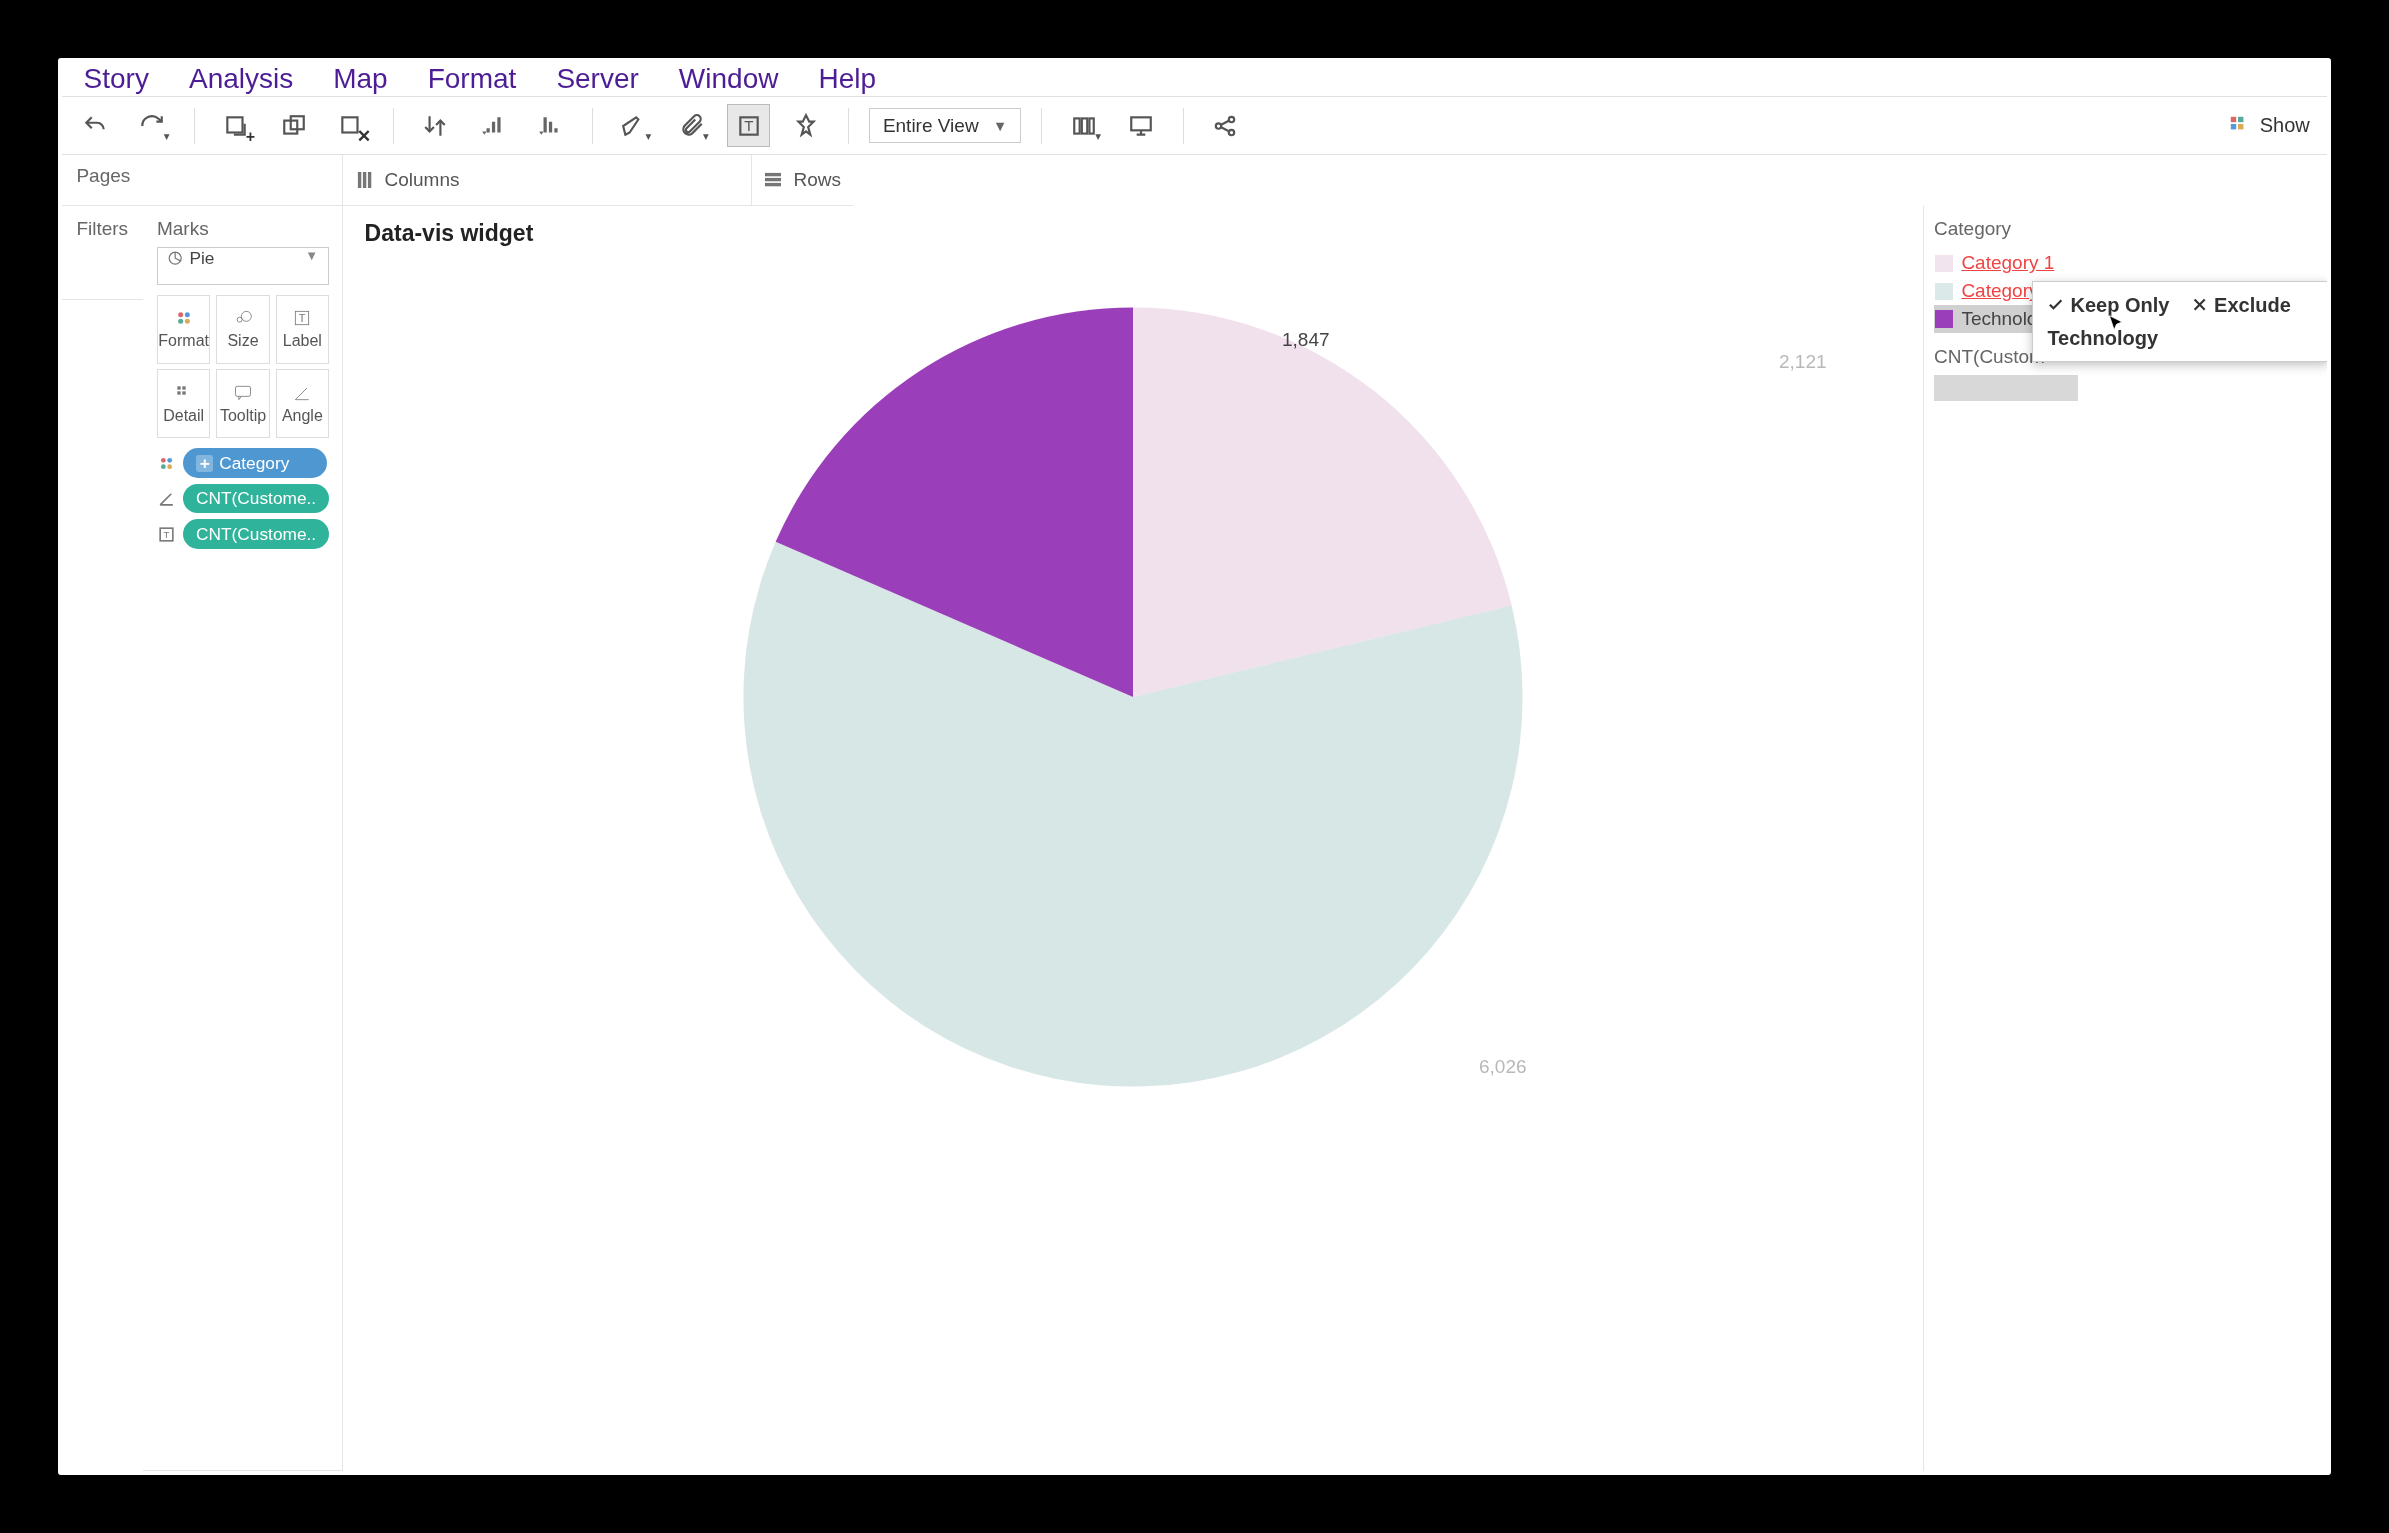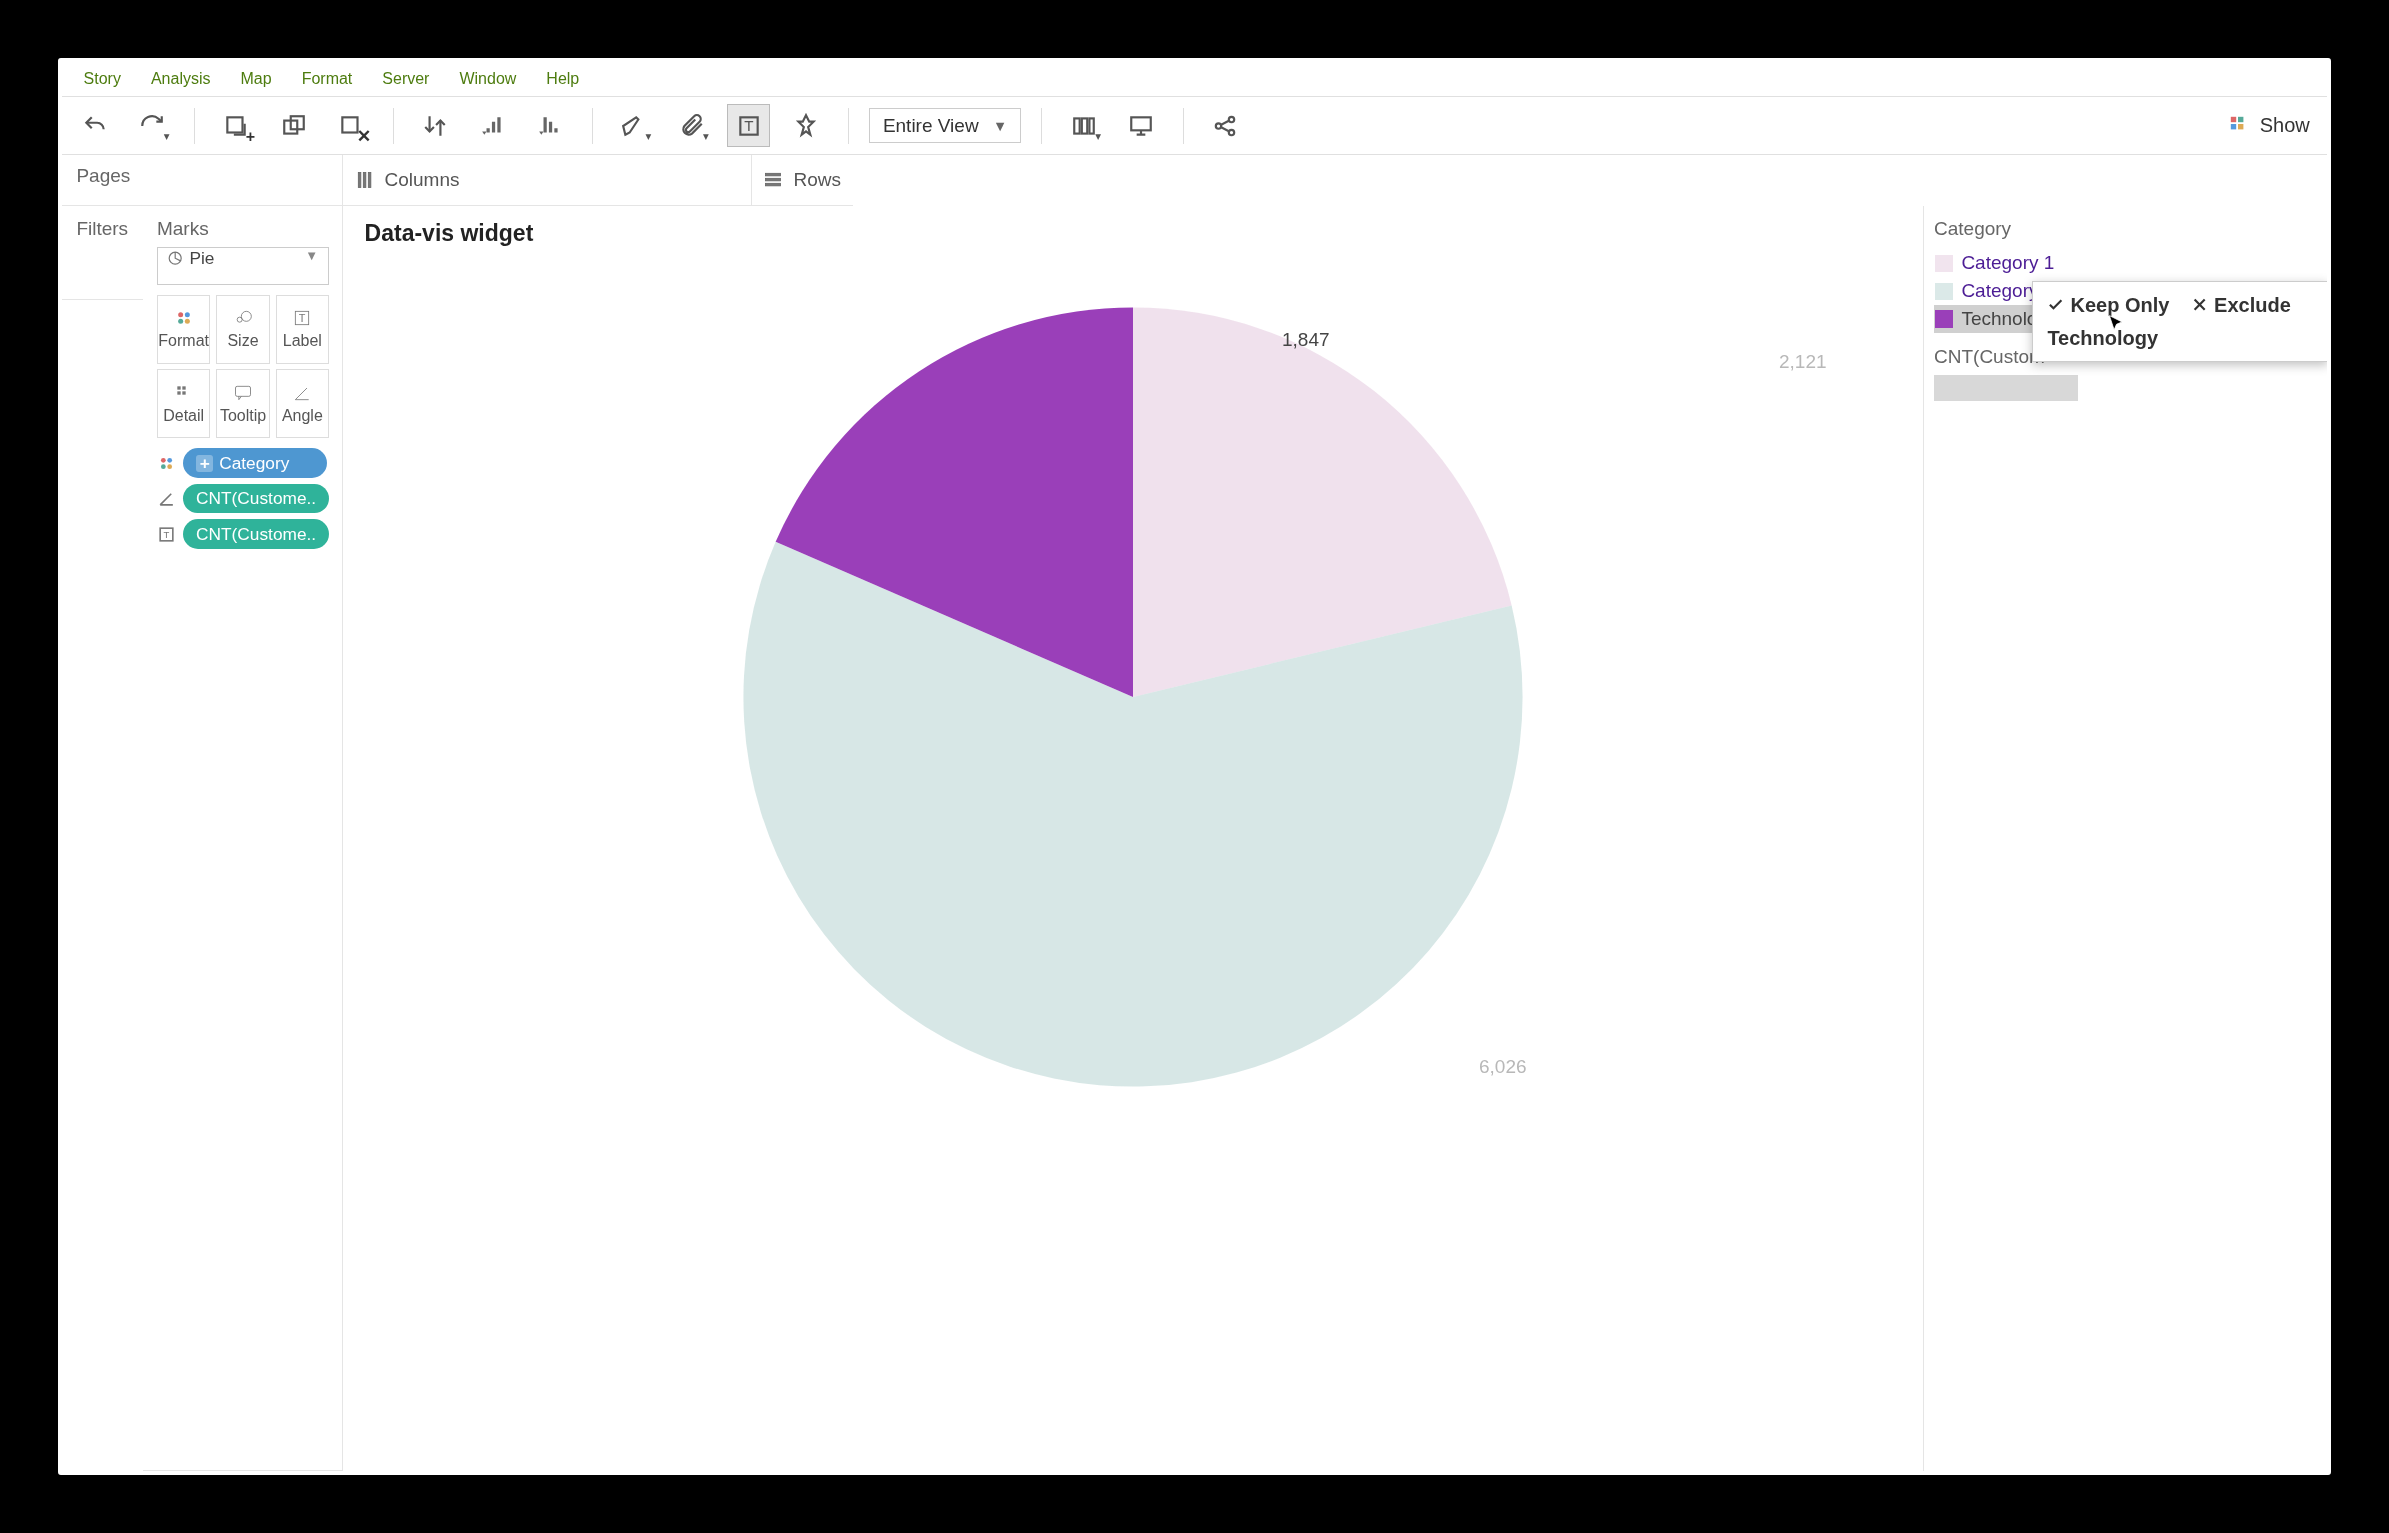--- a/index.html
+++ b/index.html
@@ -2,21 +2,21 @@
 <html style="font-size:11.5px"><head>
 <meta charset="utf-8">
 <style>
   * { box-sizing: border-box; margin: 0; padding: 0; font-family: "Segoe UI", Arial, sans-serif; }
   body { background: #000; width: 2389px; height: 1533px; position: relative; }
   .outer-frame { position: absolute; top: 29px; left: 29px; right: 29px; bottom: 29px; background:#000; border-radius:14.4px; overflow:hidden; }
   .white-frame { position:absolute; top:29px; left:29px; right:29px; bottom:29px; background:#fff; border:4.3px solid #fff; border-radius:2.9px; overflow:hidden; }
   .app { position:absolute; top:0; left:0; right:0; bottom:0; background:#fff; display:flex; flex-direction:column; }
 
   
-  .menubar { height:35px; display:flex; align-items:center; padding:0 21.6px; gap:30px; font-size:16px; color:#4d7c0f; border-bottom:0.7px solid #e0e0e0; }
+  .menubar { height:35px; display:flex; align-items:center; padding:0 21.6px; gap:40px; font-size:28px; color:#4c1d95; border-bottom:0.7px solid #e0e0e0; }
   .menubar span { cursor:pointer; }
 
   
   .toolbar { height:58px; display:flex; align-items:center; padding:0 11.5px; gap:14.4px; border-bottom:0.7px solid #e0e0e0; }
   .tbtn { width:43px; height:43px; display:flex; align-items:center; justify-content:center; color:#555; position:relative; }
   .tbtn svg { width:26px; height:26px; stroke:#555; fill:none; stroke-width:2; }
   .tbtn.active { background:#e8e8e8; border:0.7px solid #bbb; }
   .vsep { width:0.7px; height:36px; background:#ddd; margin:0 5.8px; }
   .fit-dropdown { height:35px; border:0.7px solid #ccc; display:flex; align-items:center; padding:0 13px; font-size:19px; color:#333; gap:14.4px; }
   .fit-dropdown .caret { font-size:14.4px; color:#666; }
@@ -51,21 +51,21 @@
   .canvas { flex:1; position:relative; background:#fff; }
   .sheet-title { position:absolute; top:14.4px; left:21.6px; font-size:23px; font-weight:600; color:#222; }
   .pie-wrap { position:absolute; top:87px; left:50%; transform:translateX(-50%); }
   .data-label { position:absolute; font-size:19px; color:#444; }
   .data-label.dim { color:#b8b8b8; }
 
   
   .legend-panel { width:404px; border-left:0.7px solid #e5e5e5; padding:11.5px 10px; position:relative; }
   .legend-title { font-size:19px; color:#666; margin-bottom:10px; }
   .legend-item { display:flex; align-items:center; gap:8.7px; font-size:19px; padding:2.9px 1.4px; }
-  .legend-item.dim { color:#4c1d95; }
+  .legend-item.dim { color:#ef4444;text-decoration:underline; }
   .legend-item.sel { background:#d0d0d0; color:#444; }
   .legend-swatch { width:17.3px; height:17.3px; }
   .cnt-row { margin-top:13px; font-size:19px; color:#666; white-space:nowrap; overflow:hidden; }
   .cnt-bar { height:26px; background:#d8d8d8; margin-top:7.2px; width:144px; }
 
   
   .popover { position:absolute; top:5.8px; right:-1.4px; background:#fff; border:0.7px solid #ccc; box-shadow:0 2.9px 10px rgba(0,0,0,0.25); padding:11.5px 14.4px; font-size:20px; color:#333;font-weight:bold; }
   .popover .actions { display:flex; gap:21.6px; margin-bottom:10px; align-items:center; }
   .popover .actions span { display:flex; align-items:center; gap:5.8px; cursor:pointer; }
   .popover .value { font-size:20px; }

